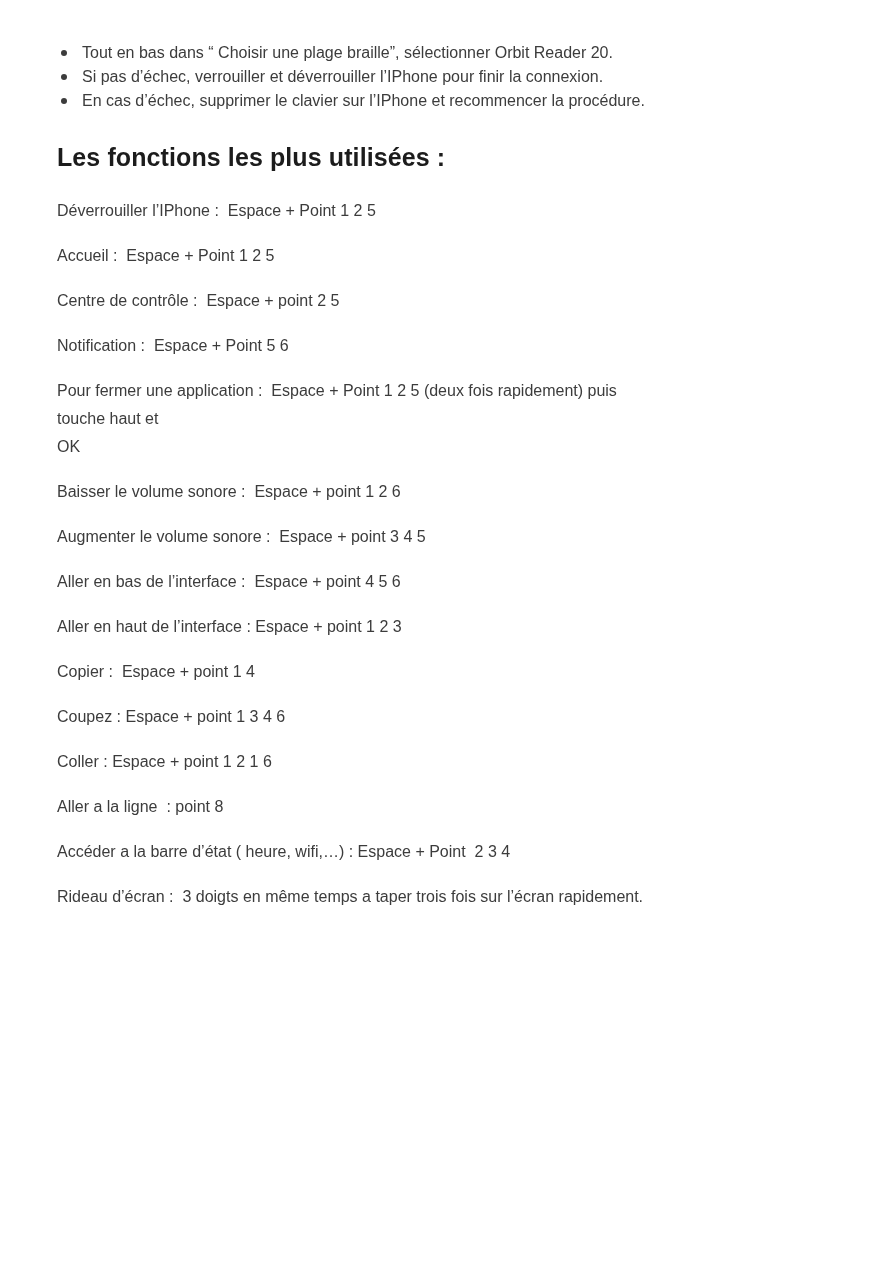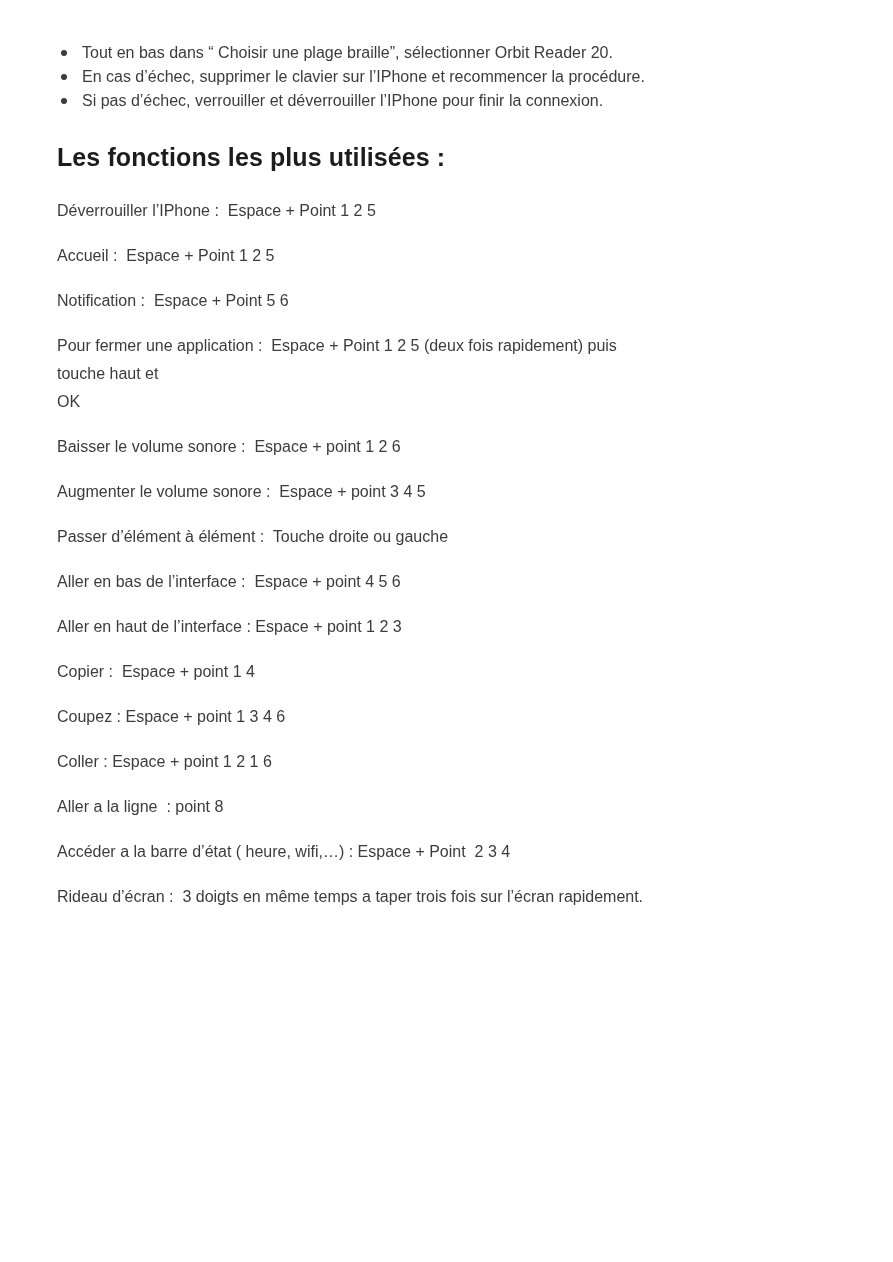--- a/index.html
+++ b/index.html
@@ -61,34 +61,34 @@
     white-space: pre-wrap;
   }
 </style>
 </head>
 <body>
 
 <div class="page">
 
   <ul class="bullet-list">
     <li>Tout en bas dans “ Choisir une plage braille”, sélectionner Orbit Reader 20.</li>
+    <li>Si pas d’échec, verrouiller et déverrouiller l’IPhone pour finir la connexion.</li>
     <li>En cas d’échec, supprimer le clavier sur l’IPhone et recommencer la procédure.</li>
-    <li>Si pas d’échec, verrouiller et déverrouiller l’IPhone pour finir la connexion.</li>
   </ul>
 
   <h1 class="section-heading">Les fonctions les plus utilisées :</h1>
 
   <p class="shortcut-line">Déverrouiller l’IPhone :  Espace + Point 1 2 5</p>
   <p class="shortcut-line">Accueil :  Espace + Point 1 2 5</p>
+  <p class="shortcut-line">Centre de contrôle :  Espace + point 2 5</p>
   <p class="shortcut-line">Notification :  Espace + Point 5 6</p>
   <p class="shortcut-line">Pour fermer une application :  Espace + Point 1 2 5 (deux fois rapidement) puis touche haut et
 OK</p>
   <p class="shortcut-line">Baisser le volume sonore :  Espace + point 1 2 6</p>
   <p class="shortcut-line">Augmenter le volume sonore :  Espace + point 3 4 5</p>
-  <p class="shortcut-line">Passer d’élément à élément :  Touche droite ou gauche</p>
   <p class="shortcut-line">Aller en bas de l’interface :  Espace + point 4 5 6</p>
   <p class="shortcut-line">Aller en haut de l’interface : Espace + point 1 2 3</p>
   <p class="shortcut-line">Copier :  Espace + point 1 4</p>
   <p class="shortcut-line">Coupez : Espace + point 1 3 4 6</p>
   <p class="shortcut-line">Coller : Espace + point 1 2 1 6</p>
   <p class="shortcut-line">Aller a la ligne  : point 8</p>
   <p class="shortcut-line">Accéder a la barre d’état ( heure, wifi,…) : Espace + Point  2 3 4</p>
   <p class="shortcut-line">Rideau d’écran :  3 doigts en même temps a taper trois fois sur l’écran rapidement.</p>
 
 </div>

